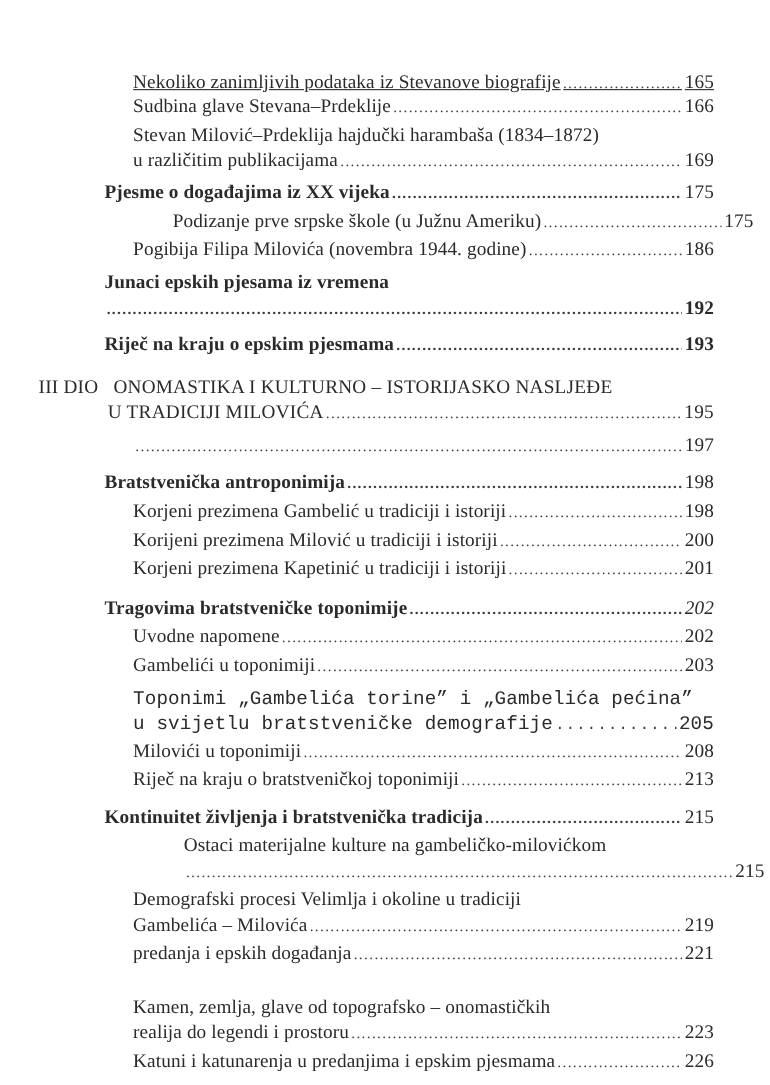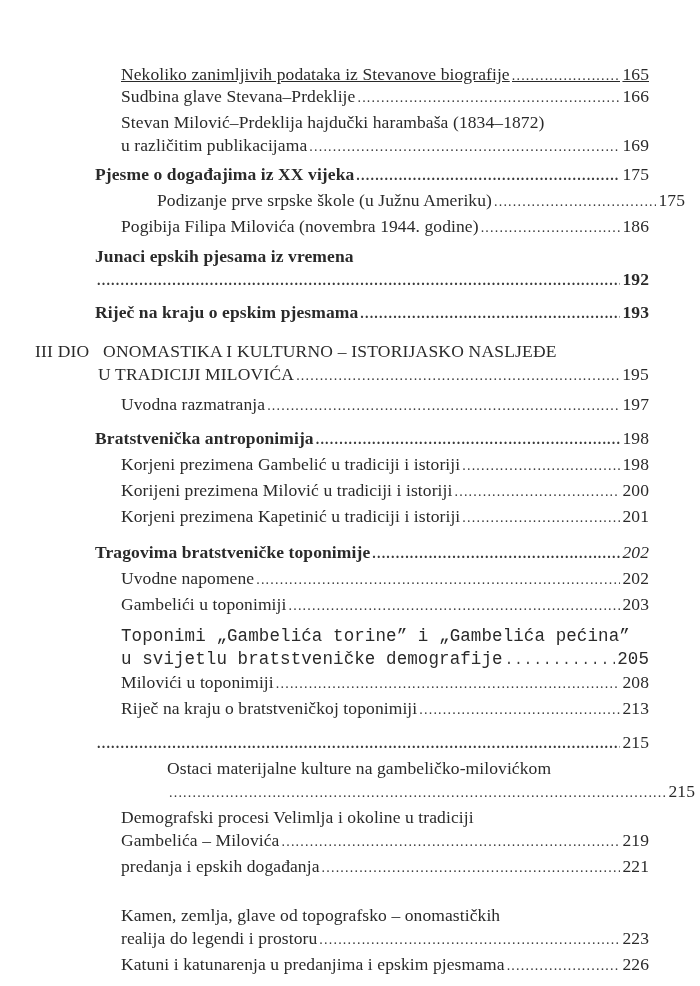--- a/index.html
+++ b/index.html
@@ -97,21 +97,20 @@
       </div>
     <div class="line" style="padding-left:63px;">
         <span class="txt">U TRADICIJI MILOVIĆA</span>
         <span class="dots"></span>
         <span class="pg">195</span>
       </div>
   </div>
 
   <div class="entry" style="left:121px; top:393px; width:528px;">
     <div class="line">
-        <span class="txt">Uvodna razmatranja</span>
         <span class="dots"></span>
         <span class="pg">197</span>
       </div>
   </div>
 
   <div class="entry bold" style="left:95px; top:427px; width:554px;">
     <div class="line">
         <span class="txt">Bratstvenička antroponimija</span>
         <span class="dots"></span>
         <span class="pg normal">198</span>
@@ -182,20 +181,21 @@
   <div class="entry" style="left:121px; top:697px; width:528px;">
     <div class="line">
         <span class="txt">Riječ na kraju o bratstveničkoj toponimiji</span>
         <span class="dots"></span>
         <span class="pg">213</span>
       </div>
   </div>
 
   <div class="entry bold" style="left:95px; top:731px; width:554px;">
     <div class="line">
+        <span class="txt">Kontinuitet življenja i bratstvenička tradicija</span>
         <span class="dots"></span>
         <span class="pg normal">215</span>
       </div>
   </div>
 
   <div class="entry" style="left:121px; top:757px; width:528px;margin-left:46px;">
     <div class="line">
         <span class="txt">Ostaci materijalne kulture na gambeličko-milovićkom</span>
       </div>
     <div class="line">

